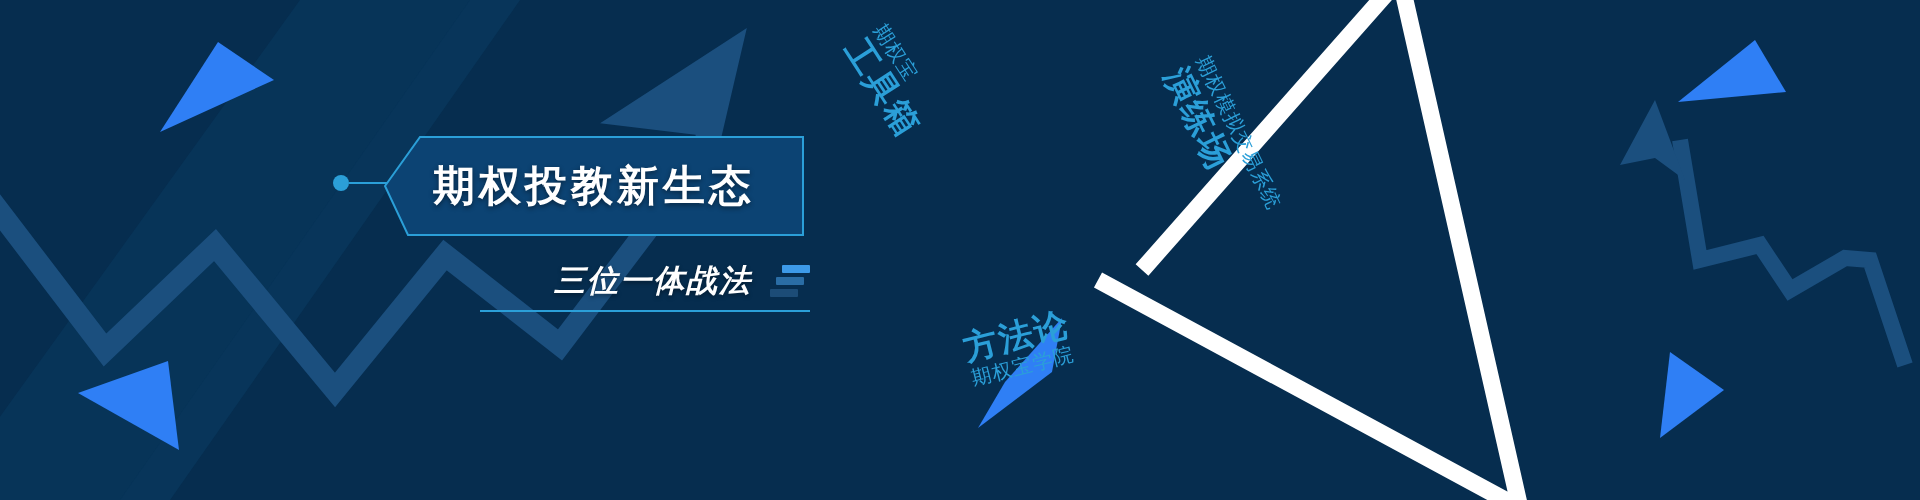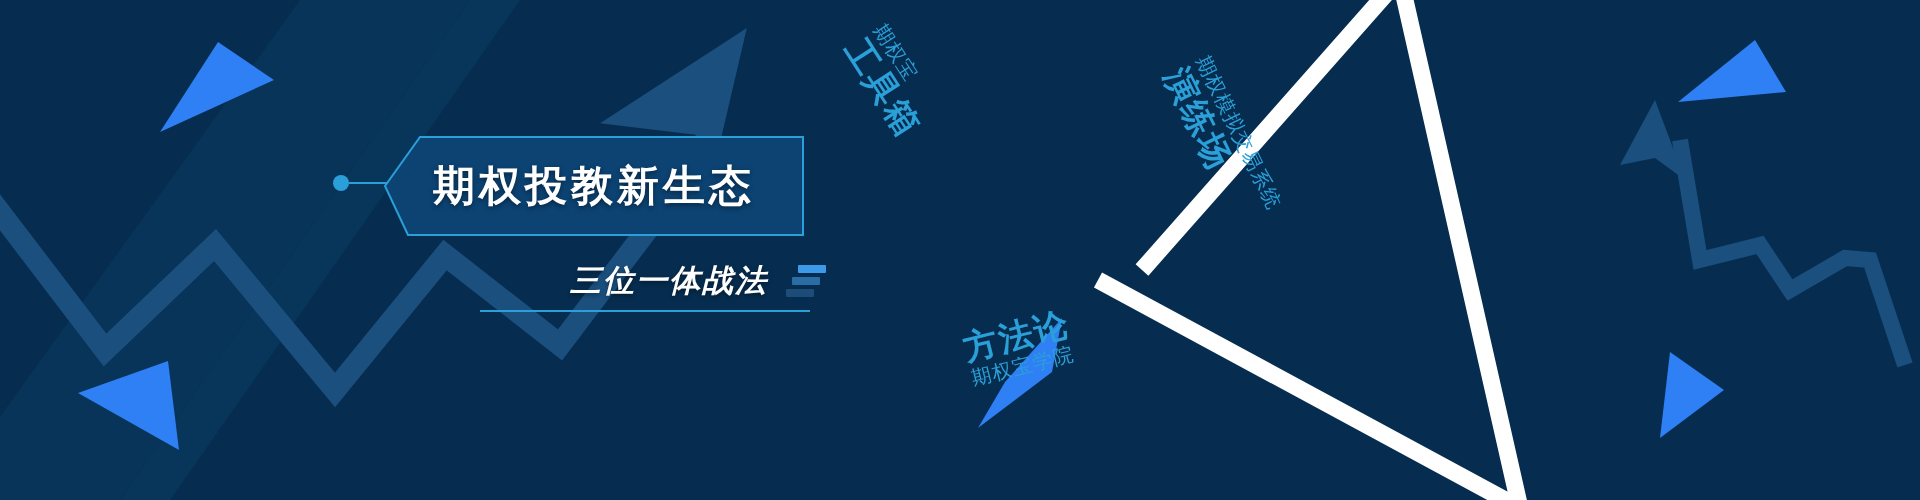--- a/index.html
+++ b/index.html
@@ -24,21 +24,21 @@
     color:#ffffff;font-size:42px;font-weight:bold;
     letter-spacing:4px;
     text-shadow:0 2px 5px rgba(0,0,0,.45);
     white-space:nowrap;
   }
 
   .sub-wrap{
     position:absolute;left:448px;top:258px;width:330px;height:62px;
   }
   .sub-row{
-    position:absolute;left:16px;top:0;width:330px;height:46px;
+    position:absolute;left:0;top:0;width:330px;height:46px;
     display:flex;align-items:center;justify-content:flex-end;
   }
   .sub-text{
     color:#ffffff;font-size:31px;font-weight:bold;font-style:italic;
     letter-spacing:2px;white-space:nowrap;
     text-shadow:0 2px 4px rgba(0,0,0,.4);
   }
   .sub-icon{
     margin-left:18px;width:40px;height:34px;position:relative;flex:0 0 auto;
   }

